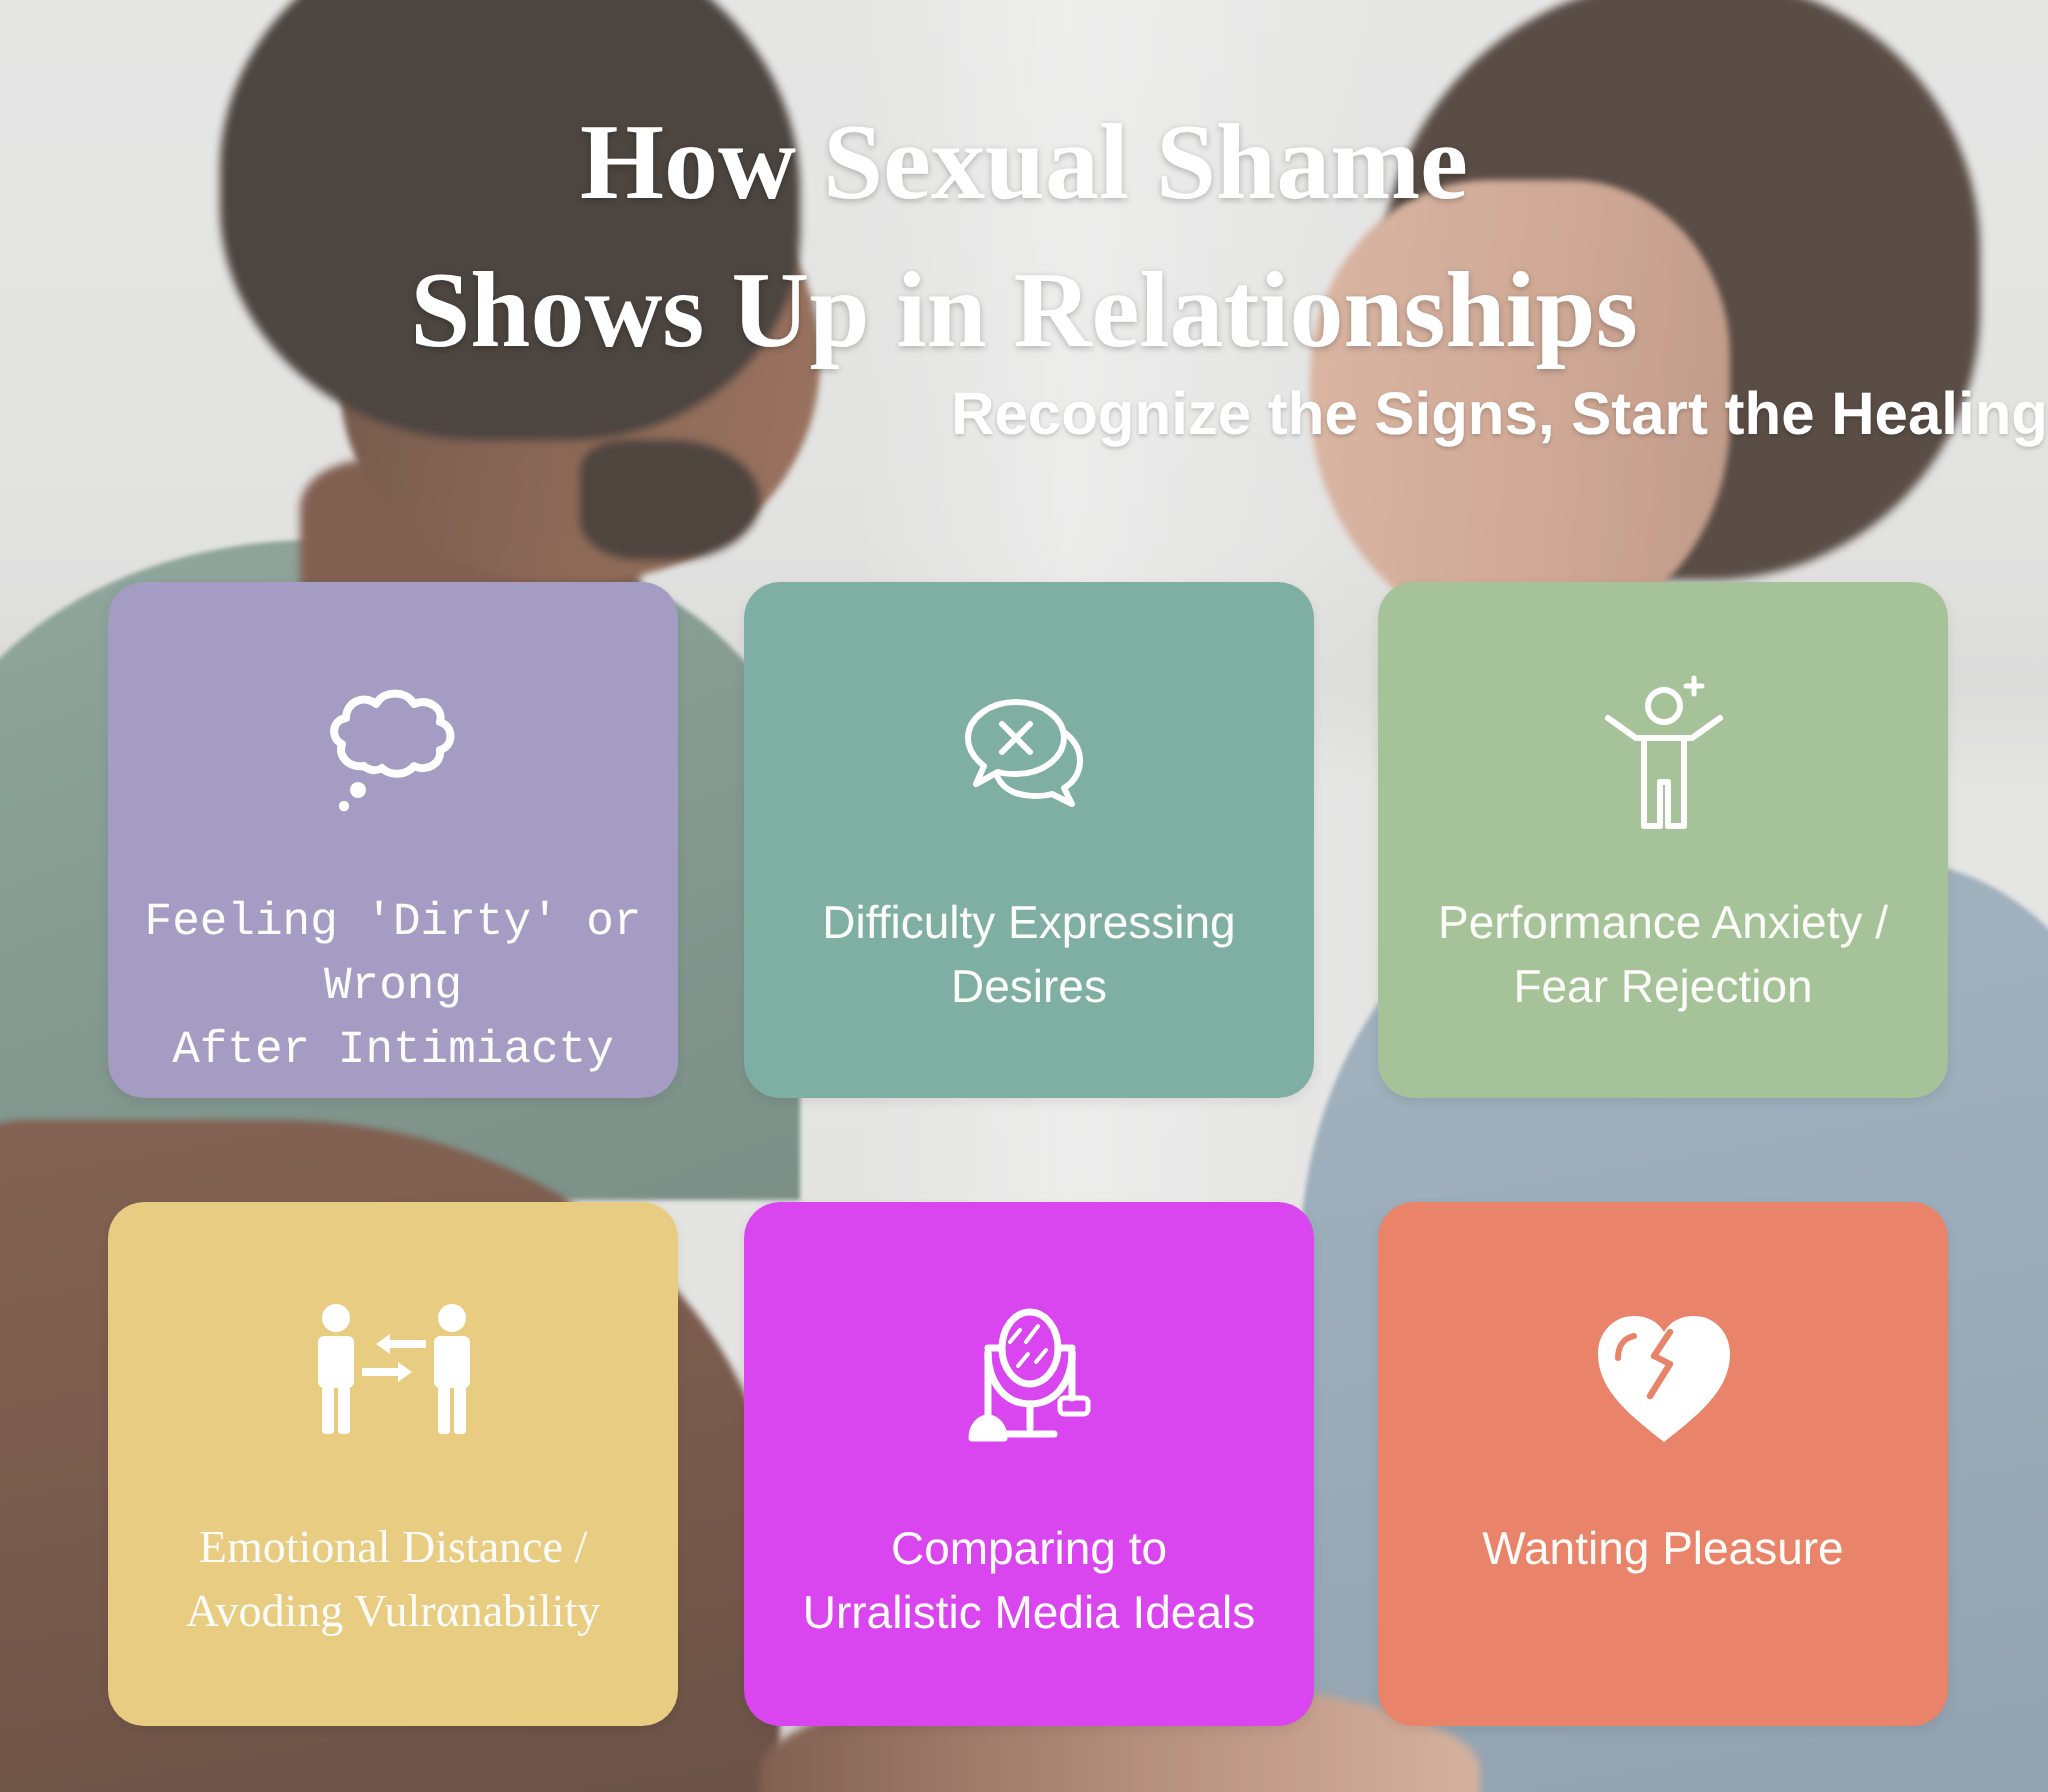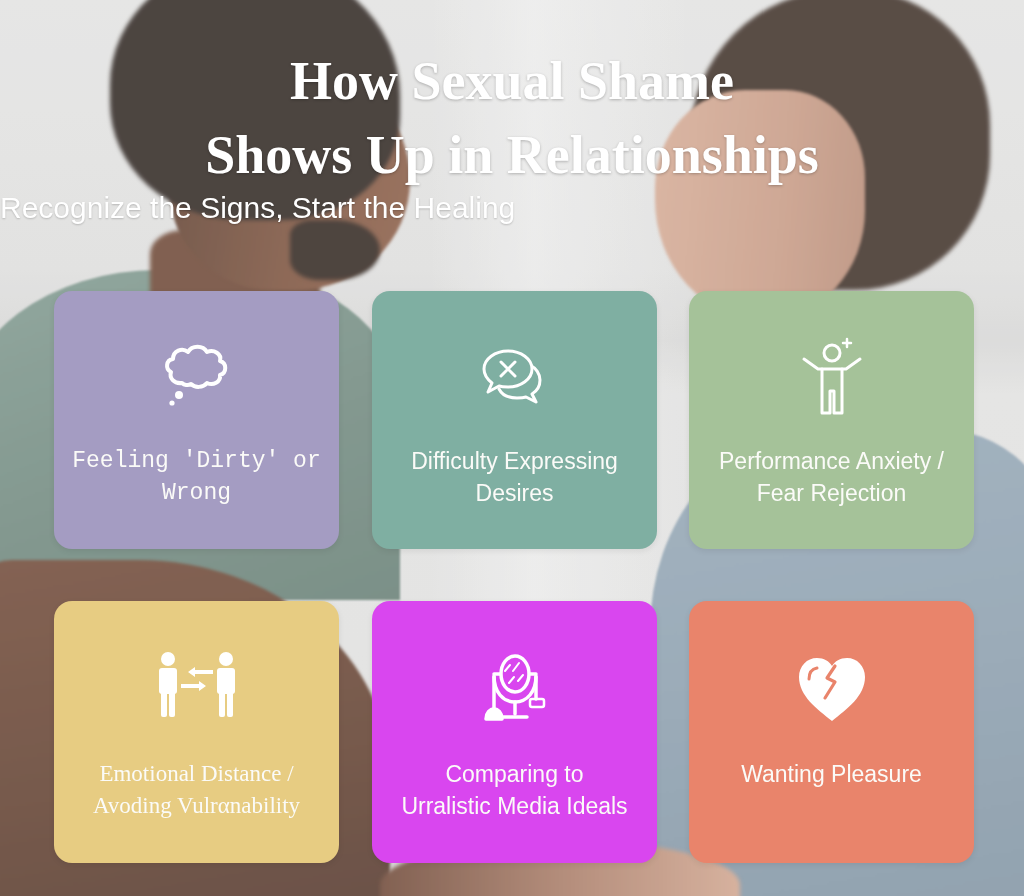--- a/index.html
+++ b/index.html
@@ -89,24 +89,25 @@
       text-align: center;
       font-family: "Liberation Serif", "DejaVu Serif", serif;
       font-weight: bold;
       font-size: 54px; line-height: 74px;
       color: #ffffff;
       text-shadow: 0 1px 3px rgba(0,0,0,0.25);
     }
     .title span { display: block; }
     .subtitle {
       position: absolute; left: 0; top: 188px; width: 1024px;
-      text-align: left;
+      text-align: right;
       font-size: 30px; line-height: 40px;
       color: #ffffff;
       text-shadow: 0 1px 2px rgba(0,0,0,0.2);
+      font-weight: bold;
     }
 
     
     .card {
       position: absolute;
       width: 285px; height: 258px;
       border-radius: 18px;
       box-shadow: 0 2px 6px rgba(0,0,0,0.08);
       color: #fbfbf8;
       text-align: center;
@@ -161,20 +162,21 @@
 <div class="card c1">
   <div class="icon">
     <svg viewBox="0 0 90 90" fill="none" stroke="#fff" stroke-width="4" stroke-linejoin="round">
       <path d="M30 52c-8 1-13-5-11-11-6-3-5-12 2-13 0-8 9-12 15-7 4-7 15-7 19 0 7-3 15 2 13 9 7 2 7 12 0 14 1 7-7 11-13 8-4 5-12 5-16 1-3 2-7 1-9-1z"></path>
       <circle cx="27" cy="64" r="4" fill="#fff" stroke="none"></circle>
       <circle cx="20" cy="72" r="2.6" fill="#fff" stroke="none"></circle>
     </svg>
   </div>
   <div class="label">
     <span>Feeling 'Dirty' or Wrong</span>
+    <span>After Intimiacty</span>
   </div>
 </div>
 
 <div class="card c2">
   <div class="icon">
     <svg viewBox="0 0 90 90" fill="none" stroke="#fff" stroke-width="3" stroke-linejoin="round" stroke-linecap="round">
       <path d="M60 34c6 3 10 9 10 15 0 6-3 11-8 14l4 8-10-5c-3 1-6 1-9 1-8 0-15-3-18-9"></path>
       <path d="M38 20c13 0 24 8 24 18s-11 18-24 18c-3 0-6 0-9-1l-11 6 4-9c-5-4-8-9-8-14 0-10 11-18 24-18z" fill="#7fafa2"></path>
       <path d="M31 31l14 14M45 31L31 45"></path>
     </svg>

